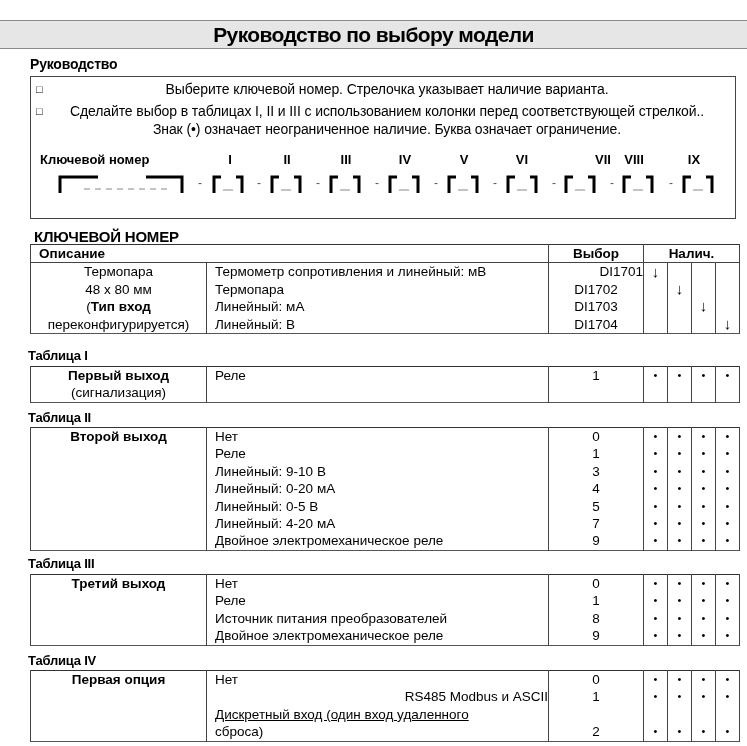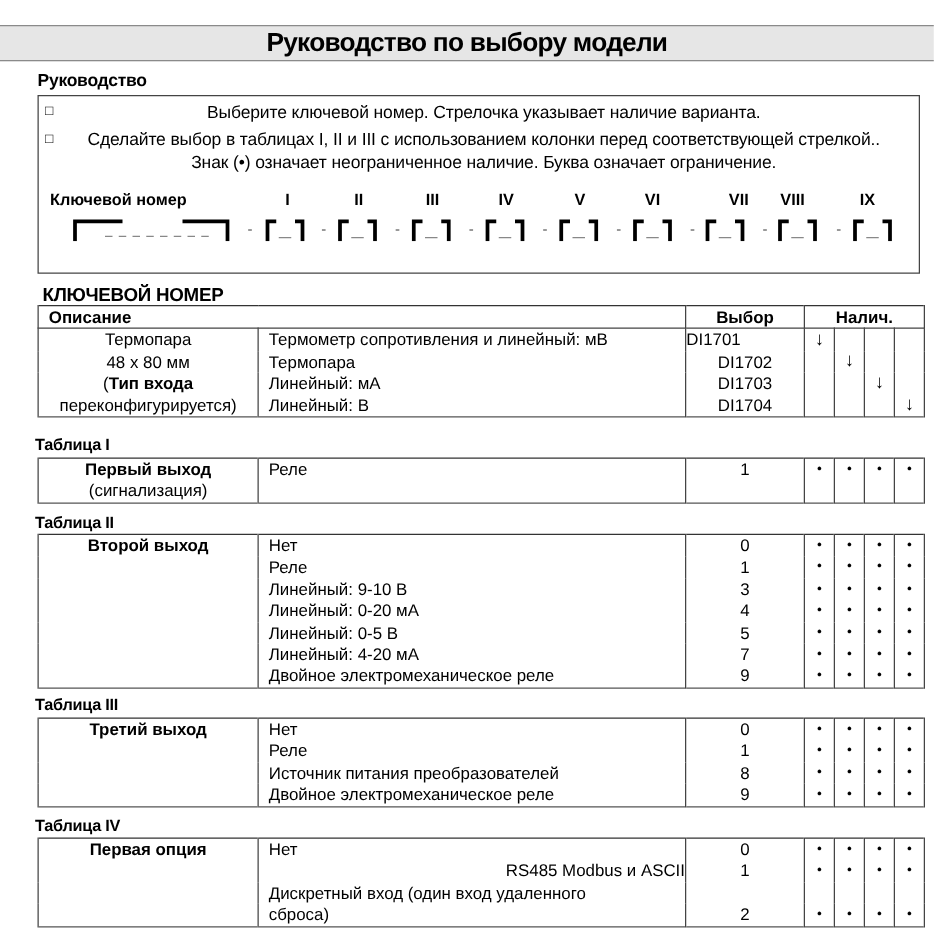--- a/index.html
+++ b/index.html
@@ -64,21 +64,21 @@
   <span class="txt">Сделайте выбор в таблицах I, II и III с использованием колонки перед соответствующей стрелкой.. Знак (•) означает неограниченное наличие. Буква означает ограничение.</span>
 </div>
 
 <div class="key-label" style="left:40px; top:152px;">Ключевой номер</div>
 <div class="roman" style="left:215px; top:152px;">I</div>
 <div class="roman" style="left:272px; top:152px;">II</div>
 <div class="roman" style="left:331px; top:152px;">III</div>
 <div class="roman" style="left:390px; top:152px;">IV</div>
 <div class="roman" style="left:449px; top:152px;">V</div>
 <div class="roman" style="left:507px; top:152px;">VI</div>
-<div class="roman" style="left:576px; top:152px;">VII</div>
+<div class="roman" style="left:588px; top:152px;">VII</div>
 <div class="roman" style="left:619px; top:152px;">VIII</div>
 <div class="roman" style="left:679px; top:152px;">IX</div>
 
 <svg class="bracket-big" viewBox="0 0 126 18">
   <path d="M2 18 V2 H40 M88 2 H124 V18" stroke="#000" stroke-width="3" fill="none"></path>
   <path d="M26 14 H114" stroke="#888" stroke-width="1" stroke-dasharray="6 5" fill="none"></path>
 </svg>
 
 <div id="small-brackets"></div>
 <svg class="bracket-small" style="left:212px;" viewBox="0 0 32 18">
@@ -142,25 +142,25 @@
   <tbody>
       <tr class="hdr">
     <td colspan="2" style="padding-left:8px; border-right:1px solid #444;">Описание</td>
     <td style="text-align:center;">Выбор</td>
     <td colspan="4" style="text-align:center;">Налич.</td>
   </tr>
   <tr>
     <td rowspan="4" style="text-align:center;">
       <div>Термопара</div>
       <div>48 x 80 мм</div>
-      <div>(<b>Тип входа</b></div>
+      <div>(<b>Тип вход</b></div>
       <div>переконфигурируется)</div>
     </td>
     <td style="padding-left:8px;">Термометр сопротивления и линейный: мВ</td>
-    <td style="text-align:left;">DI1701</td>
+    <td style="text-align:right;">DI1701</td>
     <td class="arrow" style="text-align:center;">↓</td>
     <td rowspan="4" style="vertical-align:top;">
           <div class="arrow" style="text-align:center; margin-top:17px;">↓</div>
         </td>
     <td rowspan="4" style="vertical-align:top;">
           <div class="arrow" style="text-align:center; margin-top:34px;">↓</div>
         </td>
     <td rowspan="4" style="vertical-align:top;">
           <div class="arrow" style="text-align:center; margin-top:52px;">↓</div>
         </td>
@@ -353,21 +353,21 @@
   </tr>
   <tr>
     <td style="padding-left:8px;text-align:right;">RS485 Modbus и ASCII</td>
     <td style="text-align:center;">1</td>
     <td class="avcell" style="text-align:center;">•</td>
     <td class="avcell" style="text-align:center;">•</td>
     <td class="avcell" style="text-align:center;">•</td>
     <td class="avcell" style="text-align:center;">•</td>
   </tr>
   <tr>
-    <td style="padding-left:8px;">Дискретный вход (один вход удаленного</td>
+    <td style="padding-left:8px;text-decoration:underline;">Дискретный вход (один вход удаленного</td>
     <td style="text-align:center;"></td>
     <td class="avcell"></td>
     <td class="avcell"></td>
     <td class="avcell"></td>
     <td class="avcell"></td>
   </tr>
   <tr>
     <td style="padding-left:8px;">сброса)</td>
     <td style="text-align:center;">2</td>
     <td class="avcell" style="text-align:center;">•</td>

